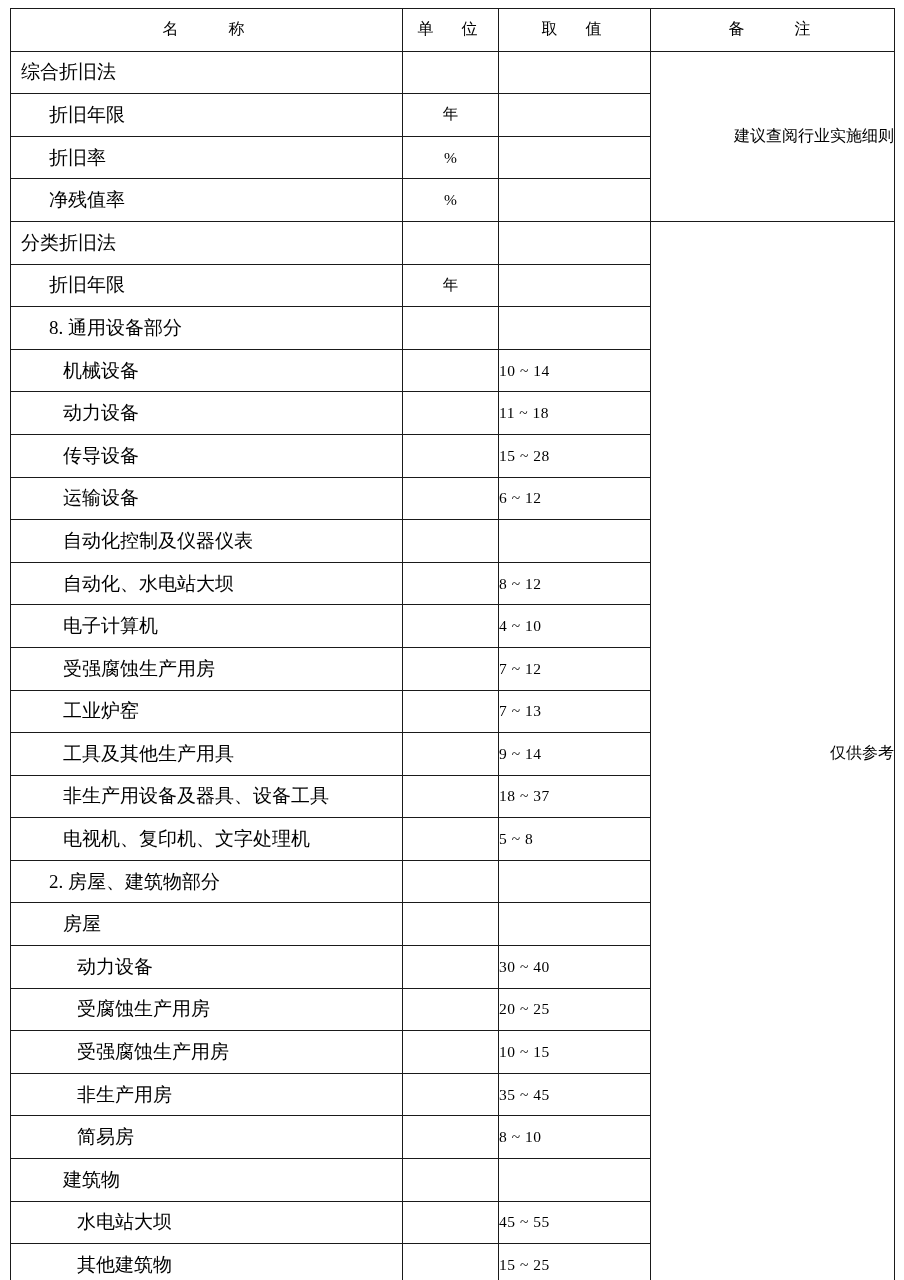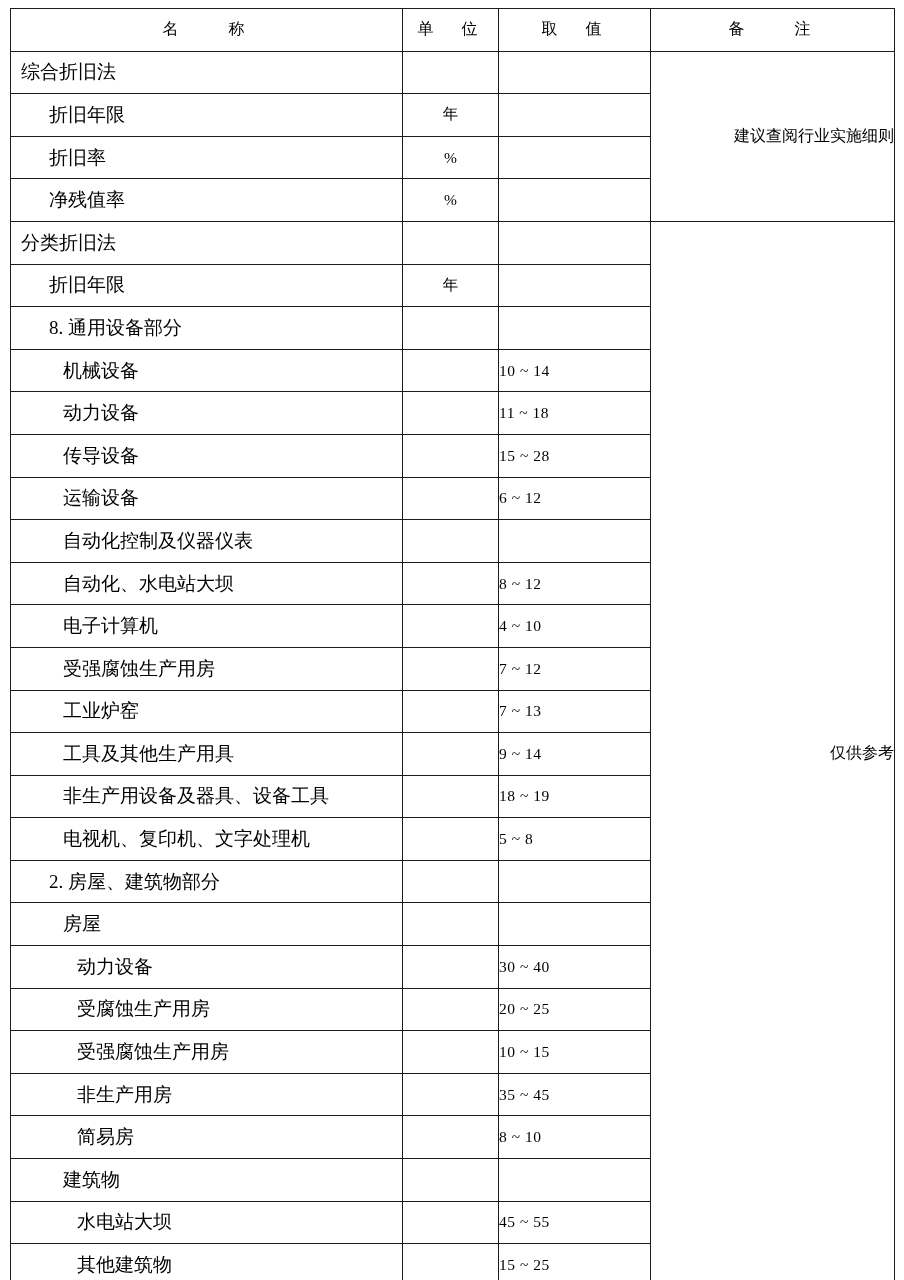--- a/index.html
+++ b/index.html
@@ -212,21 +212,21 @@
             <span class="nm ind2">工具及其他生产用具</span>
           </td>
           <td class="unit"></td>
           <td class="val">9 ~ 14</td>
         </tr>
         <tr>
           <td>
             <span class="nm ind2">非生产用设备及器具、设备工具</span>
           </td>
           <td class="unit"></td>
-          <td class="val">18 ~ 19</td>
+          <td class="val">18 ~ 37</td>
         </tr>
         <tr>
           <td>
             <span class="nm ind2">电视机、复印机、文字处理机</span>
           </td>
           <td class="unit"></td>
           <td class="val">5 ~ 8</td>
         </tr>
         <tr>
           <td>

